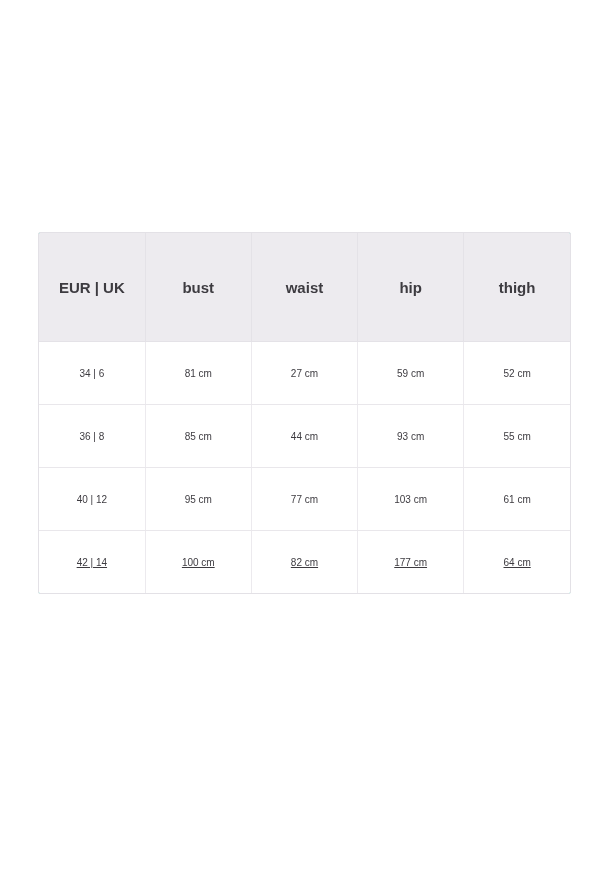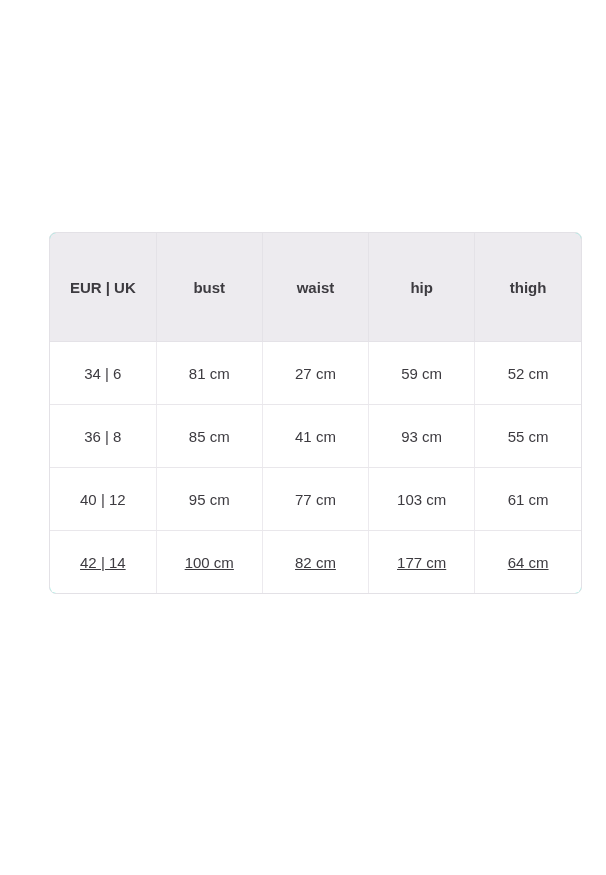--- a/index.html
+++ b/index.html
@@ -10,25 +10,25 @@
   }
   .page {
     position: relative;
     width: 606px;
     height: 875px;
     background: #ffffff;
     overflow: hidden;
   }
   .size-table-wrap {
     position: absolute;
-    left: 49px;
+    left: 38px;
     top: 232px;
     width: 531px;
     border: 1px solid #e3e1e6;
-    border-radius: 7px;
+    border-radius: 2px;
     overflow: hidden;
     background: #5eead4;
   }
   table.size-table {
     width: 100%;
     border-collapse: collapse;
     table-layout: fixed;
   }
   table.size-table th {
     height: 106px;
@@ -41,21 +41,21 @@
     border-right: 1px solid #e4e2e7;
     border-bottom: 1px solid #e4e2e7;
   }
   table.size-table th:last-child {
     border-right: none;
   }
   table.size-table td {
     height: 60px;
     background: #ffffff;
     color: #3d3b40;
-    font-size: 15px;
+    font-size: 10px;
     font-weight: 400;
     text-align: center;
     vertical-align: middle;
     border-right: 1px solid #eceaee;
     border-bottom: 1px solid #e9e7eb;
   }
   table.size-table td:last-child {
     border-right: none;
   }
   table.size-table tr:last-child td {
@@ -82,21 +82,21 @@
         <tr>
           <td>34 | 6</td>
           <td>81 cm</td>
           <td>27 cm</td>
           <td>59 cm</td>
           <td>52 cm</td>
         </tr>
         <tr>
           <td>36 | 8</td>
           <td>85 cm</td>
-          <td>41 cm</td>
+          <td>44 cm</td>
           <td>93 cm</td>
           <td>55 cm</td>
         </tr>
         <tr>
           <td>40 | 12</td>
           <td>95 cm</td>
           <td>77 cm</td>
           <td>103 cm</td>
           <td>61 cm</td>
         </tr>

